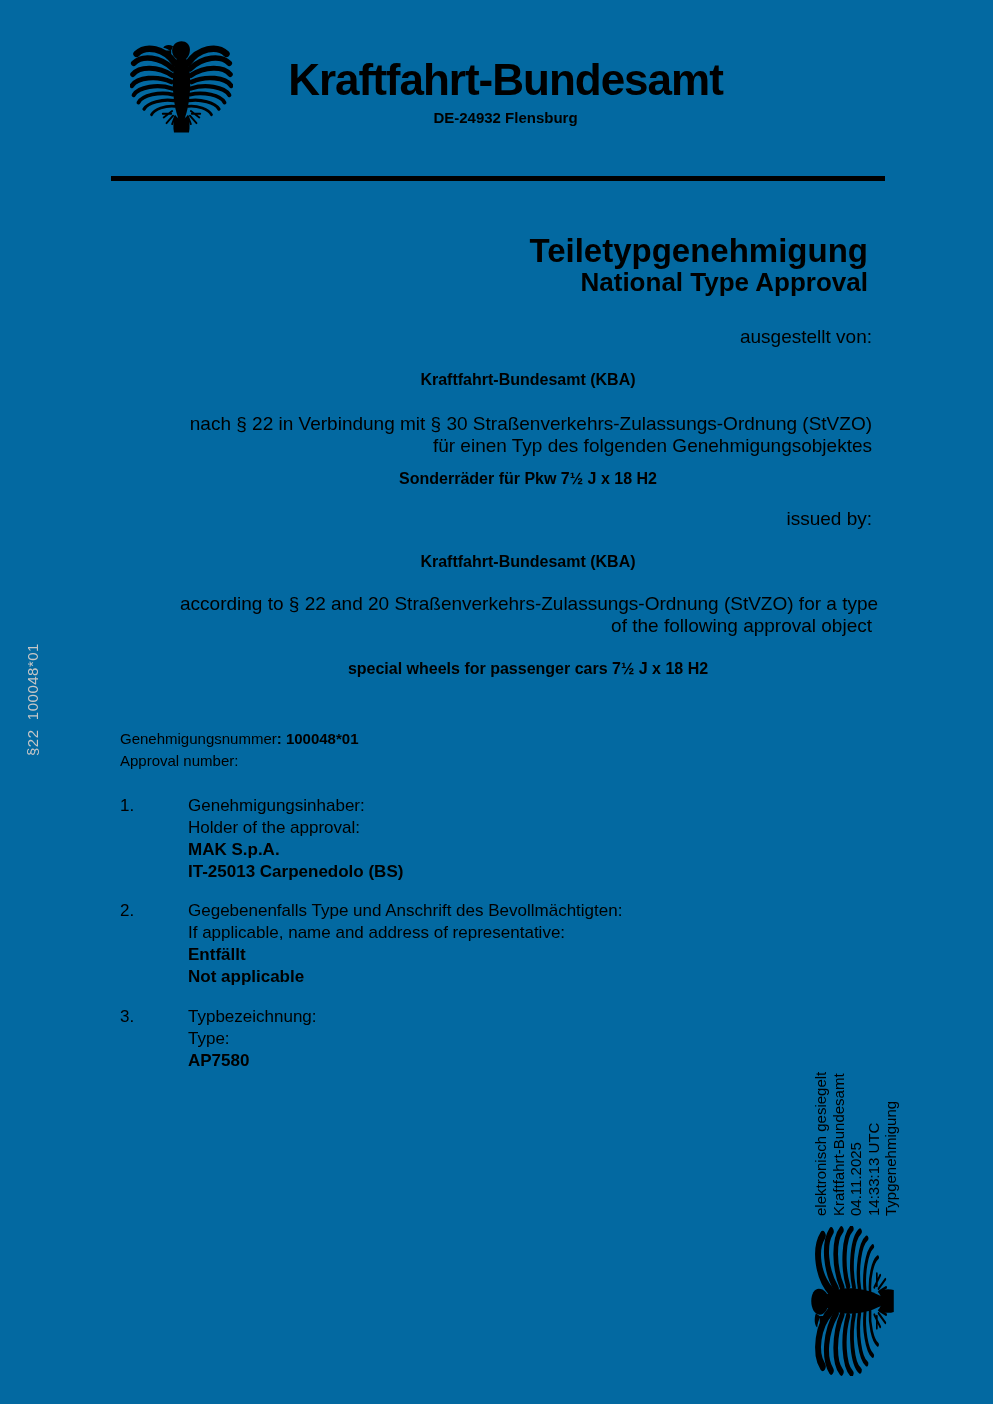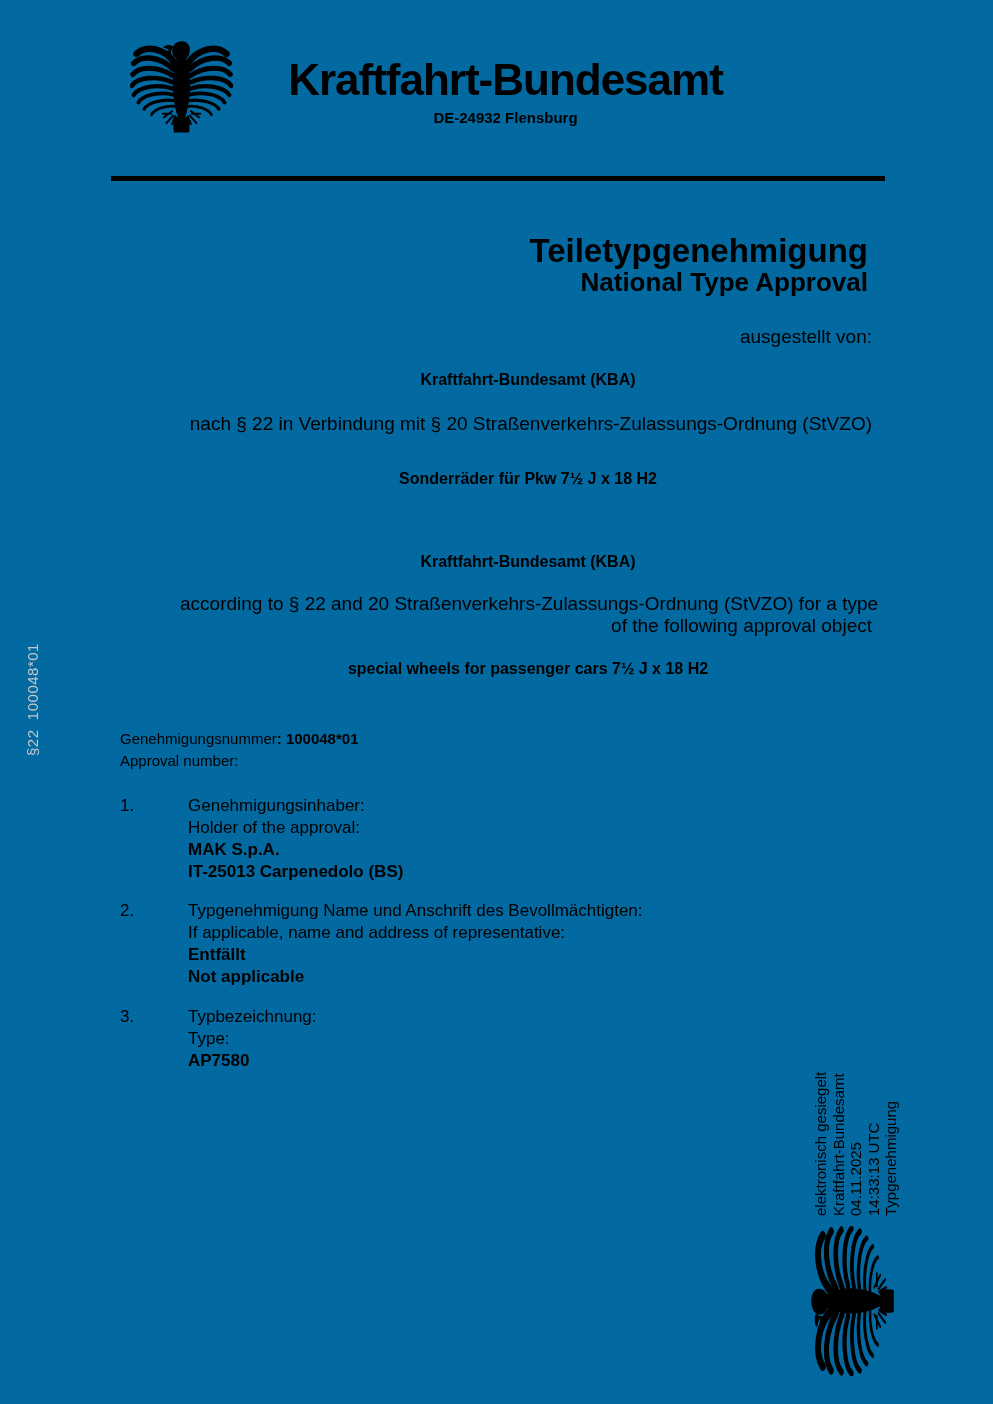--- a/index.html
+++ b/index.html
@@ -106,24 +106,26 @@
   <div class="abs watermark" style="color: rgb(198, 198, 198);">§22  100048*01</div>
 
   <div class="abs title-block">
     <div class="title-de">Teiletypgenehmigung</div>
     <div class="title-en">National Type Approval</div>
   </div>
 
   <div class="abs line" style="top:326px">ausgestellt von:</div>
   <div class="abs cline" style="top:369px">Kraftfahrt-Bundesamt (KBA)</div>
   <div class="abs line para" style="top:413px">
-    <div>nach § 22 in Verbindung mit § 20 Straßenverkehrs-Zulassungs-Ordnung (StVZO)</div>
+    <div>nach § 22 in Verbindung mit § 30 Straßenverkehrs-Zulassungs-Ordnung (StVZO)</div>
+    <div>für einen Typ des folgenden Genehmigungsobjektes</div>
   </div>
   <div class="abs cline" style="top:468px">Sonderräder für Pkw 7½ J x 18 H2</div>
 
+  <div class="abs line" style="top:508px">issued by:</div>
   <div class="abs cline" style="top:551px">Kraftfahrt-Bundesamt (KBA)</div>
   <div class="abs line para" style="top:593px">
     <div>according to § 22 and 20 Straßenverkehrs-Zulassungs-Ordnung (StVZO) for a type</div>
     <div>of the following approval object</div>
   </div>
   <div class="abs cline" style="top:658px">special wheels for passenger cars 7½ J x 18 H2</div>
 
   <div class="abs approval">
     <div><span>Genehmigungsnummer</span><span class="b">: 100048*01</span></div>
     <div>Approval number:</div>
@@ -135,21 +137,21 @@
         <div class="section-body">
           <div>Genehmigungsinhaber:</div>
           <div>Holder of the approval:</div>
           <div class="b">MAK S.p.A.</div>
           <div class="b">IT-25013 Carpenedolo (BS)</div>
         </div>
       </div>
       <div class="section-row" style="top: 900px;">
         <div class="section-num">2.</div>
         <div class="section-body">
-          <div>Typgenehmigung Name und Anschrift des Bevollmächtigten:</div>
+          <div>Gegebenenfalls Type und Anschrift des Bevollmächtigten:</div>
           <div>If applicable, name and address of representative:</div>
           <div class="b">Entfällt</div>
           <div class="b">Not applicable</div>
         </div>
       </div>
       <div class="section-row" style="top: 1006px;">
         <div class="section-num">3.</div>
         <div class="section-body">
           <div>Typbezeichnung:</div>
           <div>Type:</div>

